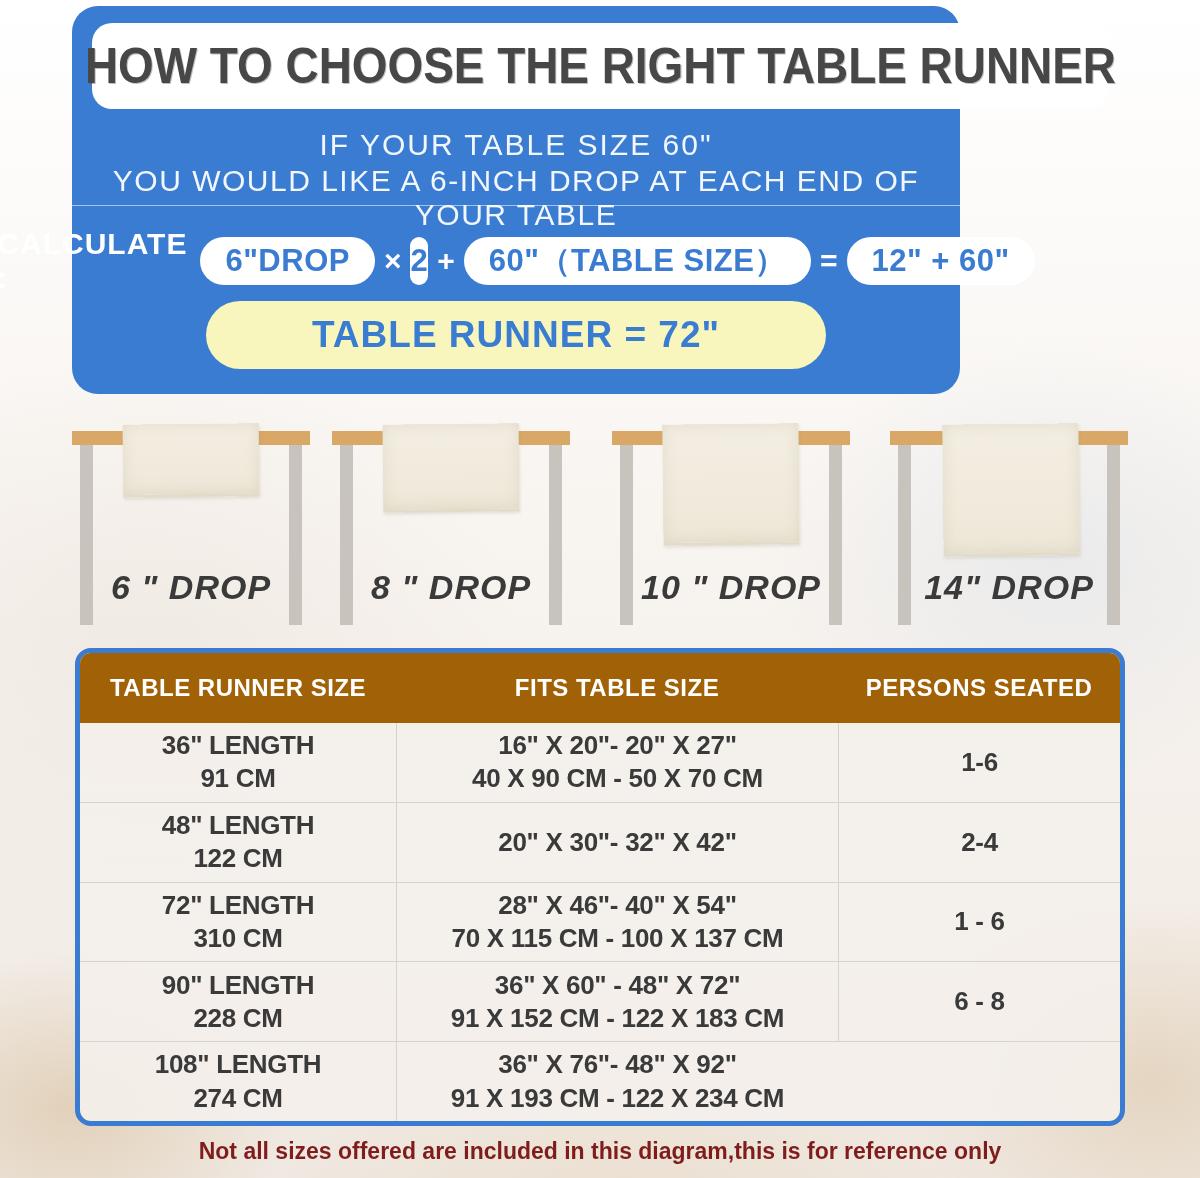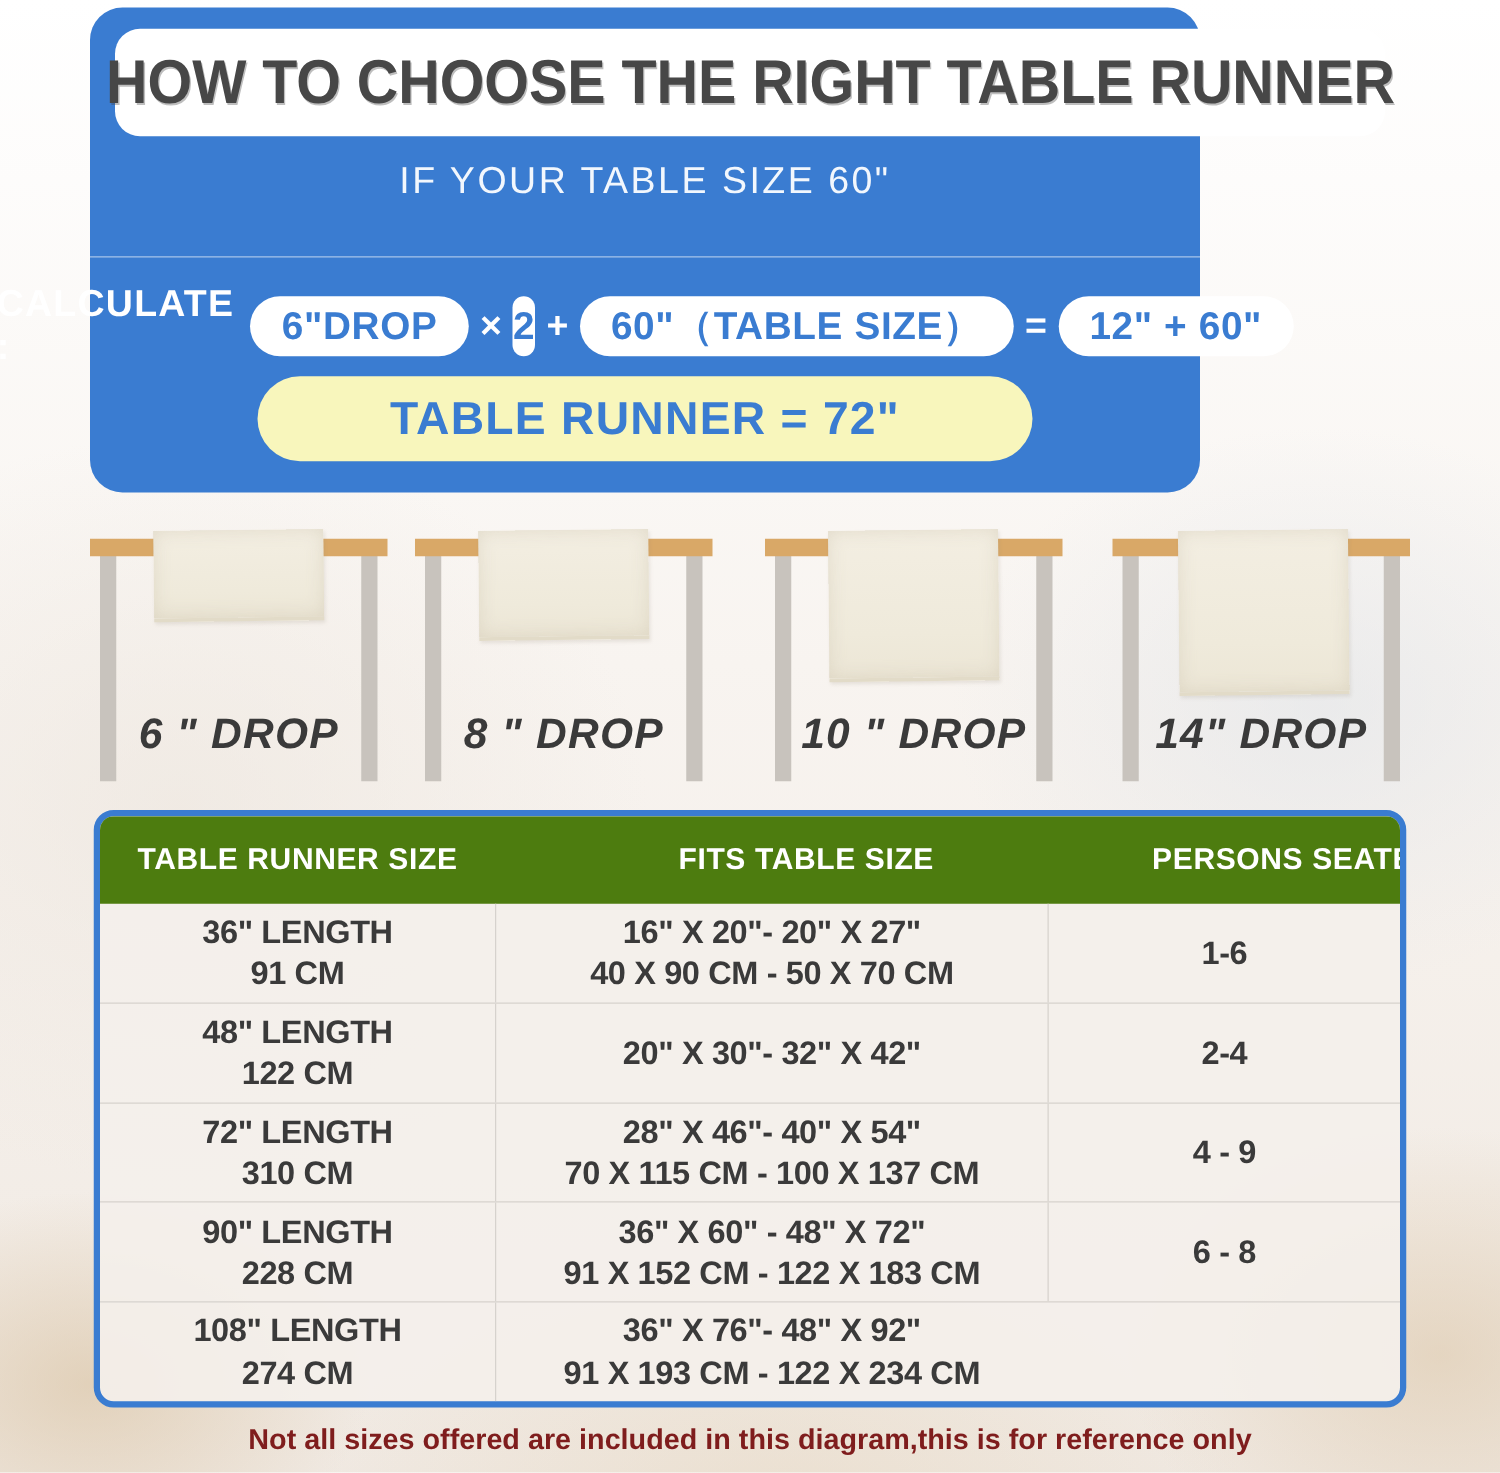--- a/index.html
+++ b/index.html
@@ -96,24 +96,23 @@
     letter-spacing:1px; z-index:3;
   }
 
   
   .size-table {
     position:absolute; left:75px; top:648px; width:1050px; height:478px;
     border:5px solid #3A7CD1; border-radius:16px; overflow:hidden;
     background:rgba(244,240,235,0.9);
   }
   .thead {
-    height:70px; background:#4d7c0f;
+    height:70px; background:#a16207;
     display:grid; grid-template-columns:316px 442px 282px;
     align-items:center;
-    gap:28px;
   }
   .thead .th {
     text-align:center; color:#ffffff; font-size:24px; font-weight:bold;
     letter-spacing:0.5px;
   }
   .tbody { height:398px; display:flex; flex-direction:column; }
   .trow {
     flex:1; display:grid; grid-template-columns:316px 442px 282px;
     border-top:1px solid #d6d2cd;
   }
@@ -132,20 +131,21 @@
   }
 </style>
 </head>
 <body>
 
 <div class="banner">
   <div class="title-box">
     <h1>HOW TO CHOOSE THE RIGHT TABLE RUNNER</h1>
   </div>
   <p class="sub1">IF YOUR TABLE SIZE 60"</p>
+  <p class="sub2">YOU WOULD LIKE A 6-INCH DROP AT EACH END OF YOUR TABLE</p>
   <div class="banner-divider"></div>
   <div class="calc-row">
     <span class="calc-label">CALCULATE :</span>
     <span class="pill">6"DROP</span>
     <span class="op">×</span>
     <span class="pill circle">2</span>
     <span class="op">+</span>
     <span class="pill">60"（TABLE SIZE）</span>
     <span class="op">=</span>
     <span class="pill">12" + 60"</span>
@@ -219,21 +219,21 @@
     <div class="trow">
       <div class="td">
         <span>72" LENGTH</span>
         <span>310 CM</span>
       </div>
       <div class="td">
         <span>28" X 46"- 40" X 54"</span>
         <span>70 X 115 CM - 100 X 137 CM</span>
       </div>
       <div class="td">
-        <span>4 - 9</span>
+        <span>1 - 6</span>
       </div>
     </div>
     <div class="trow">
       <div class="td">
         <span>90" LENGTH</span>
         <span>228 CM</span>
       </div>
       <div class="td">
         <span>36" X 60" - 48" X 72"</span>
         <span>91 X 152 CM - 122 X 183 CM</span>

